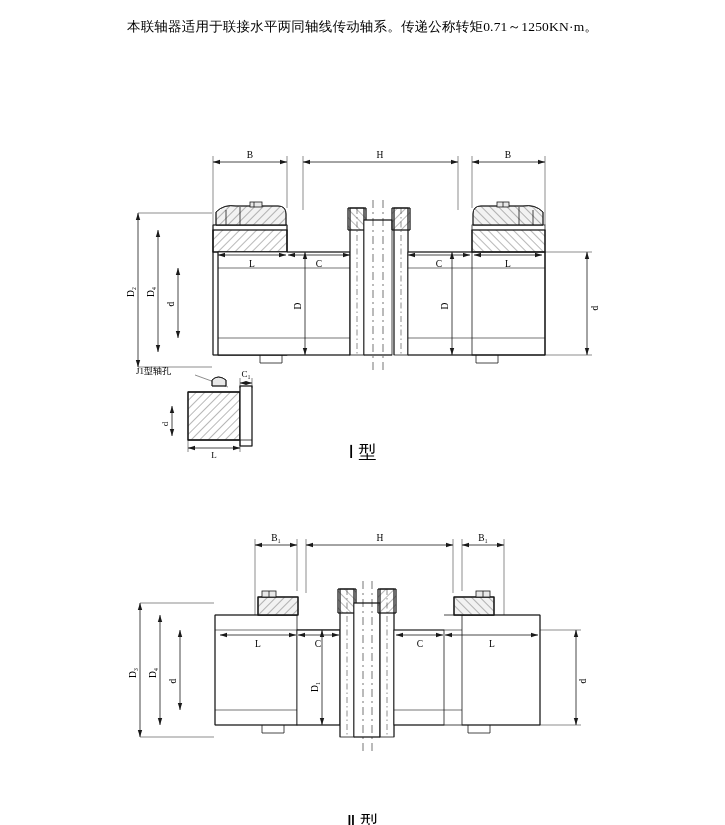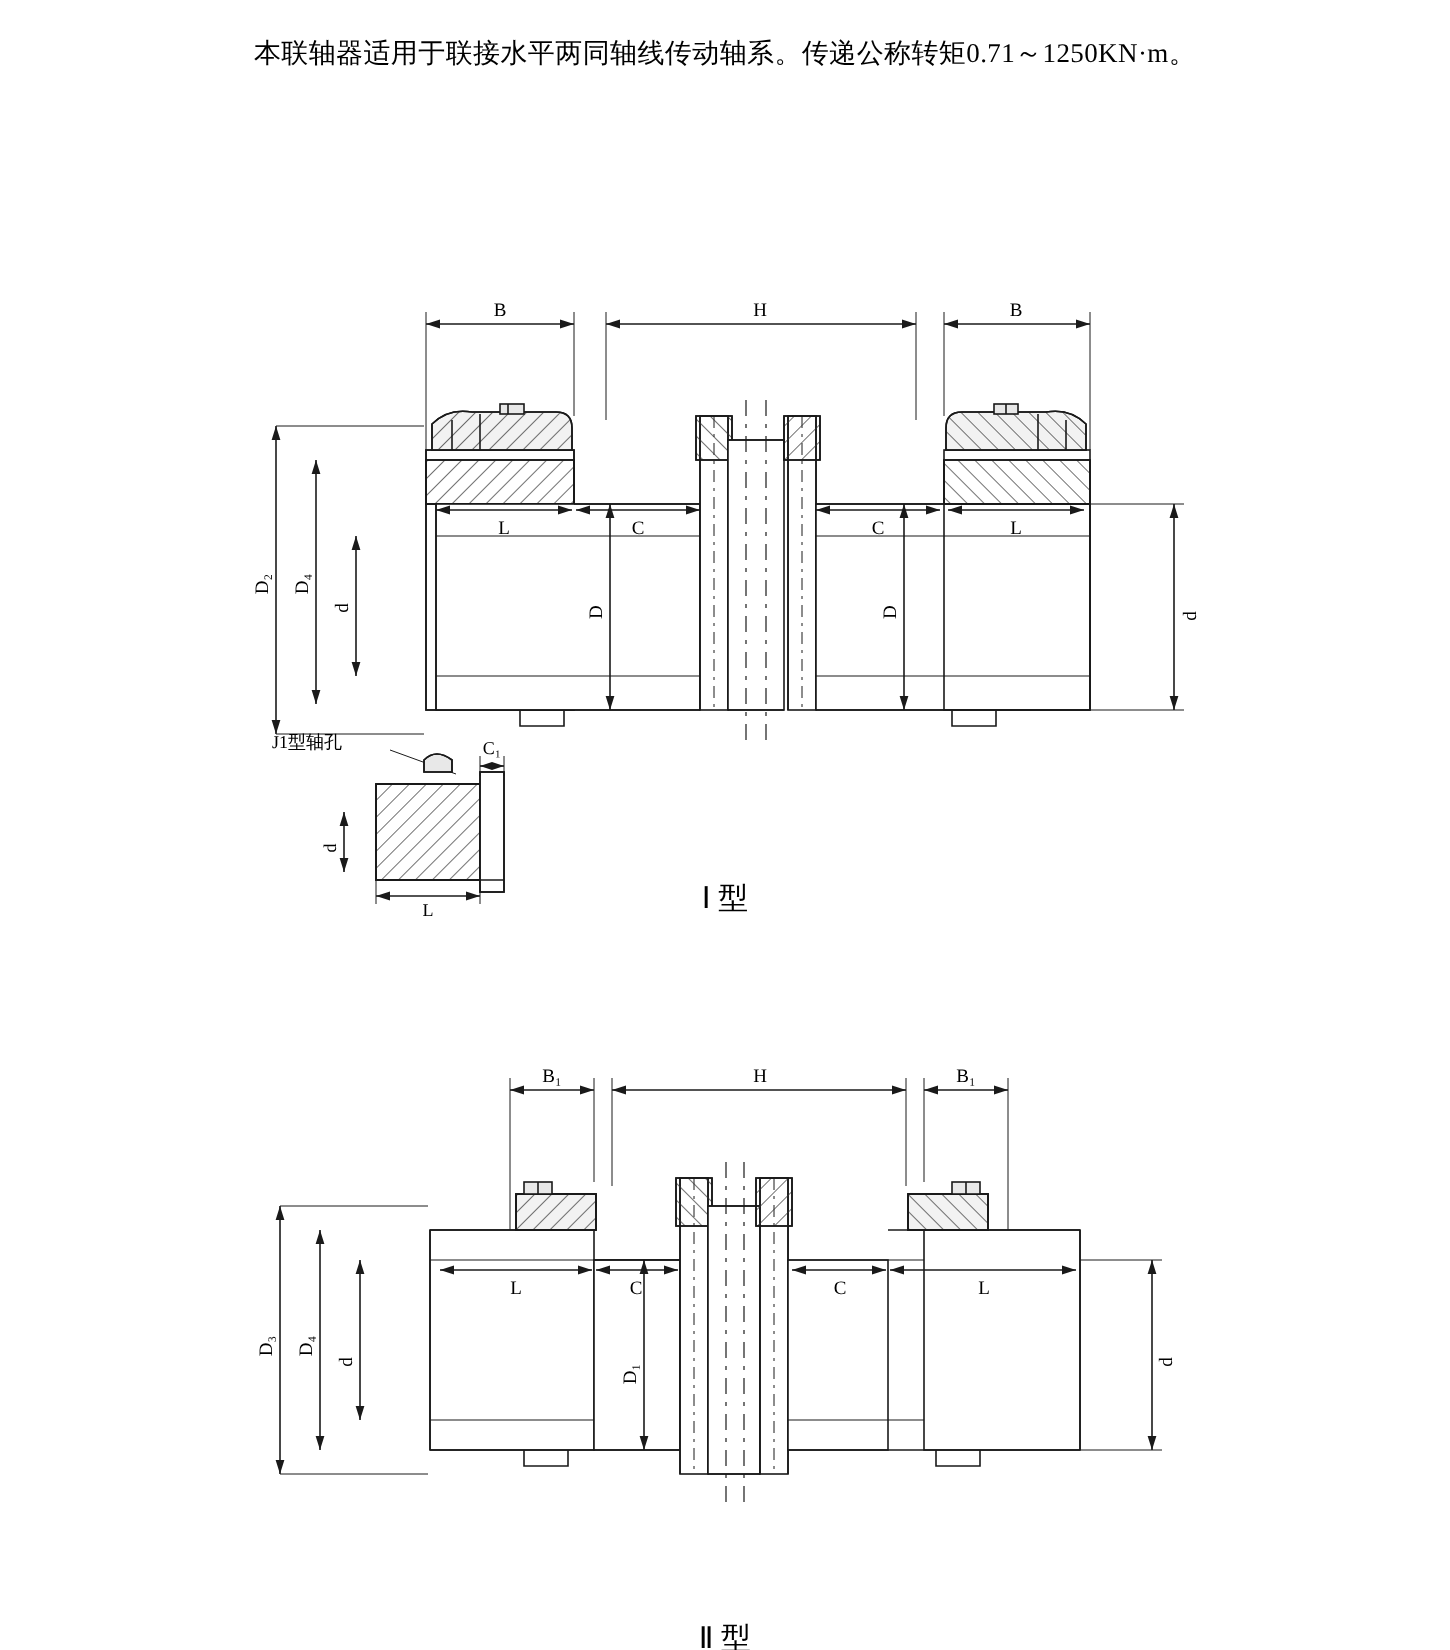--- a/index.html
+++ b/index.html
@@ -23,21 +23,21 @@
     white-space:nowrap;
   }
 
   .fig{position:absolute;}
   .fig svg{display:block;}
 
   .caption{
     position:absolute;
     width:725px;left:0;
     text-align:center;
-    font-size:15px;
+    font-size:18px;
     font-family:"Liberation Serif", serif;
   }
   .caption-1{top:440px;}
   .caption-2{top:796px;margin-top:14px;}
 </style>
 </head>
 <body>
 
 <div class="page">
 

